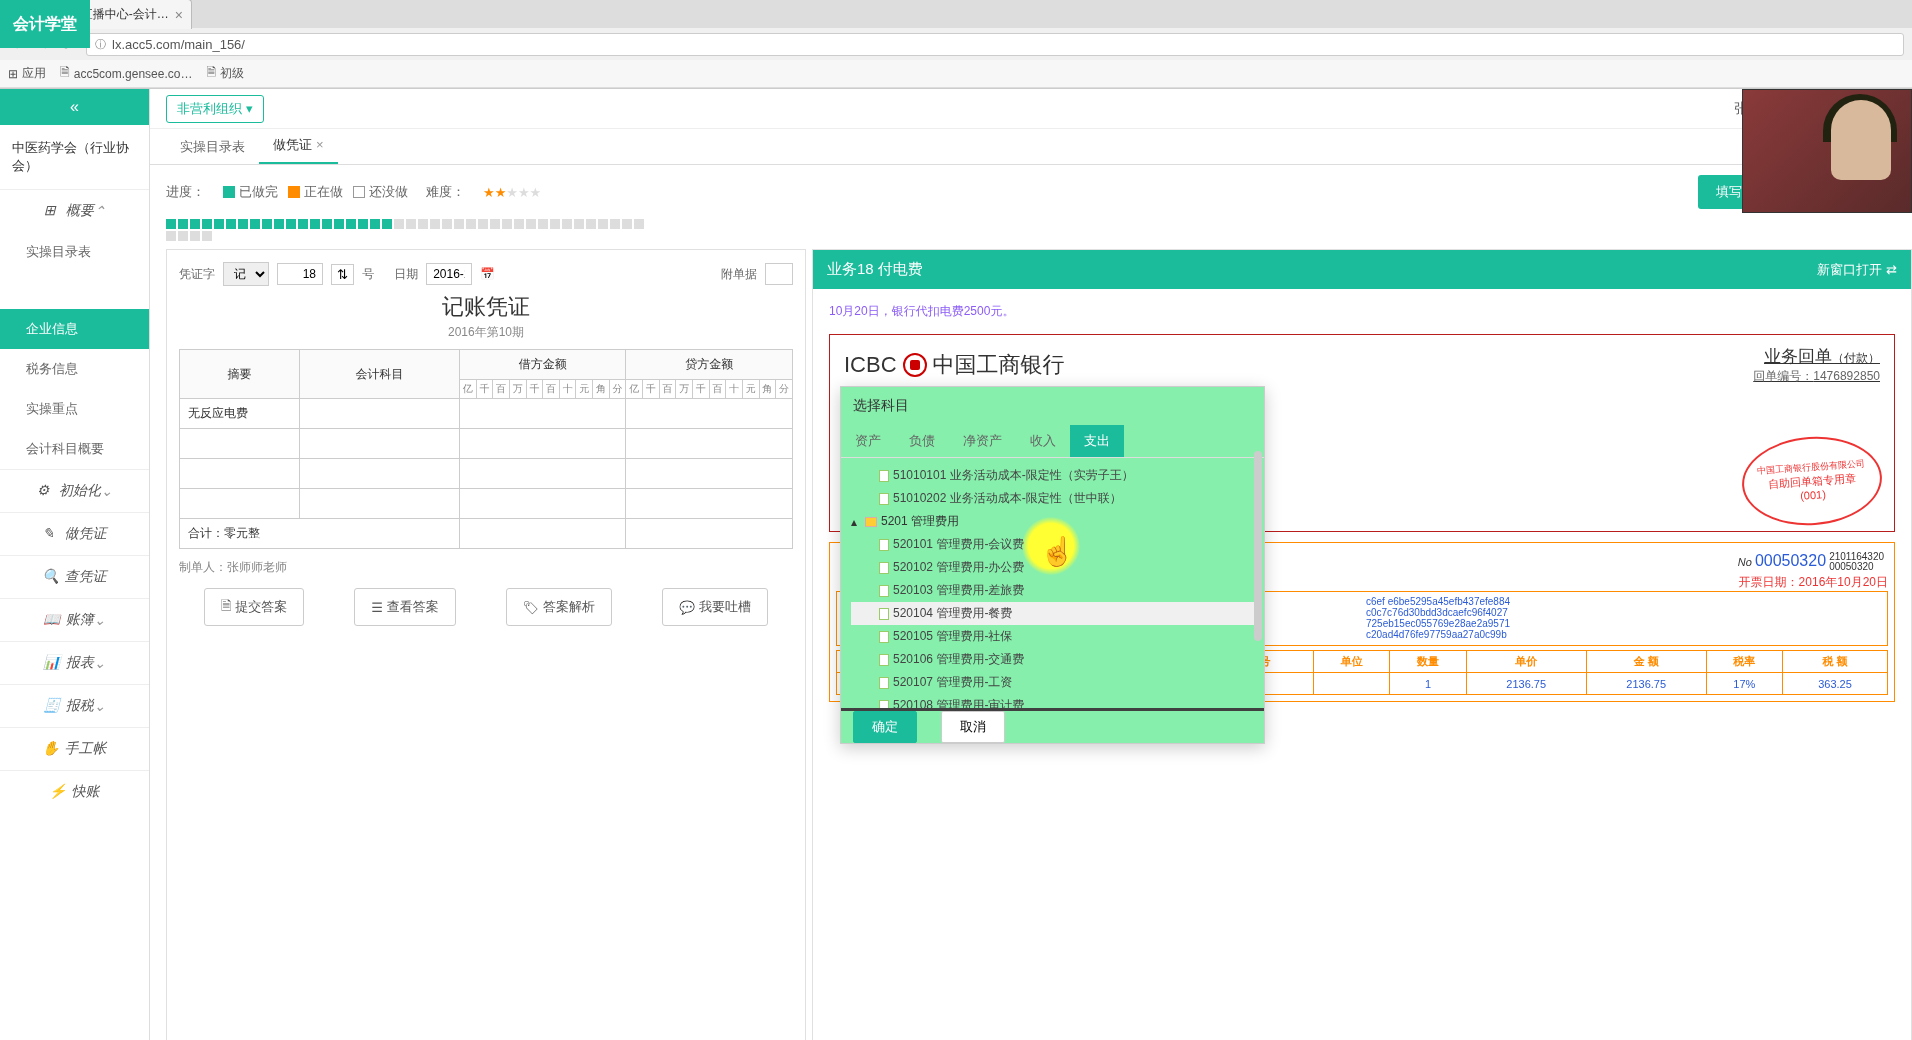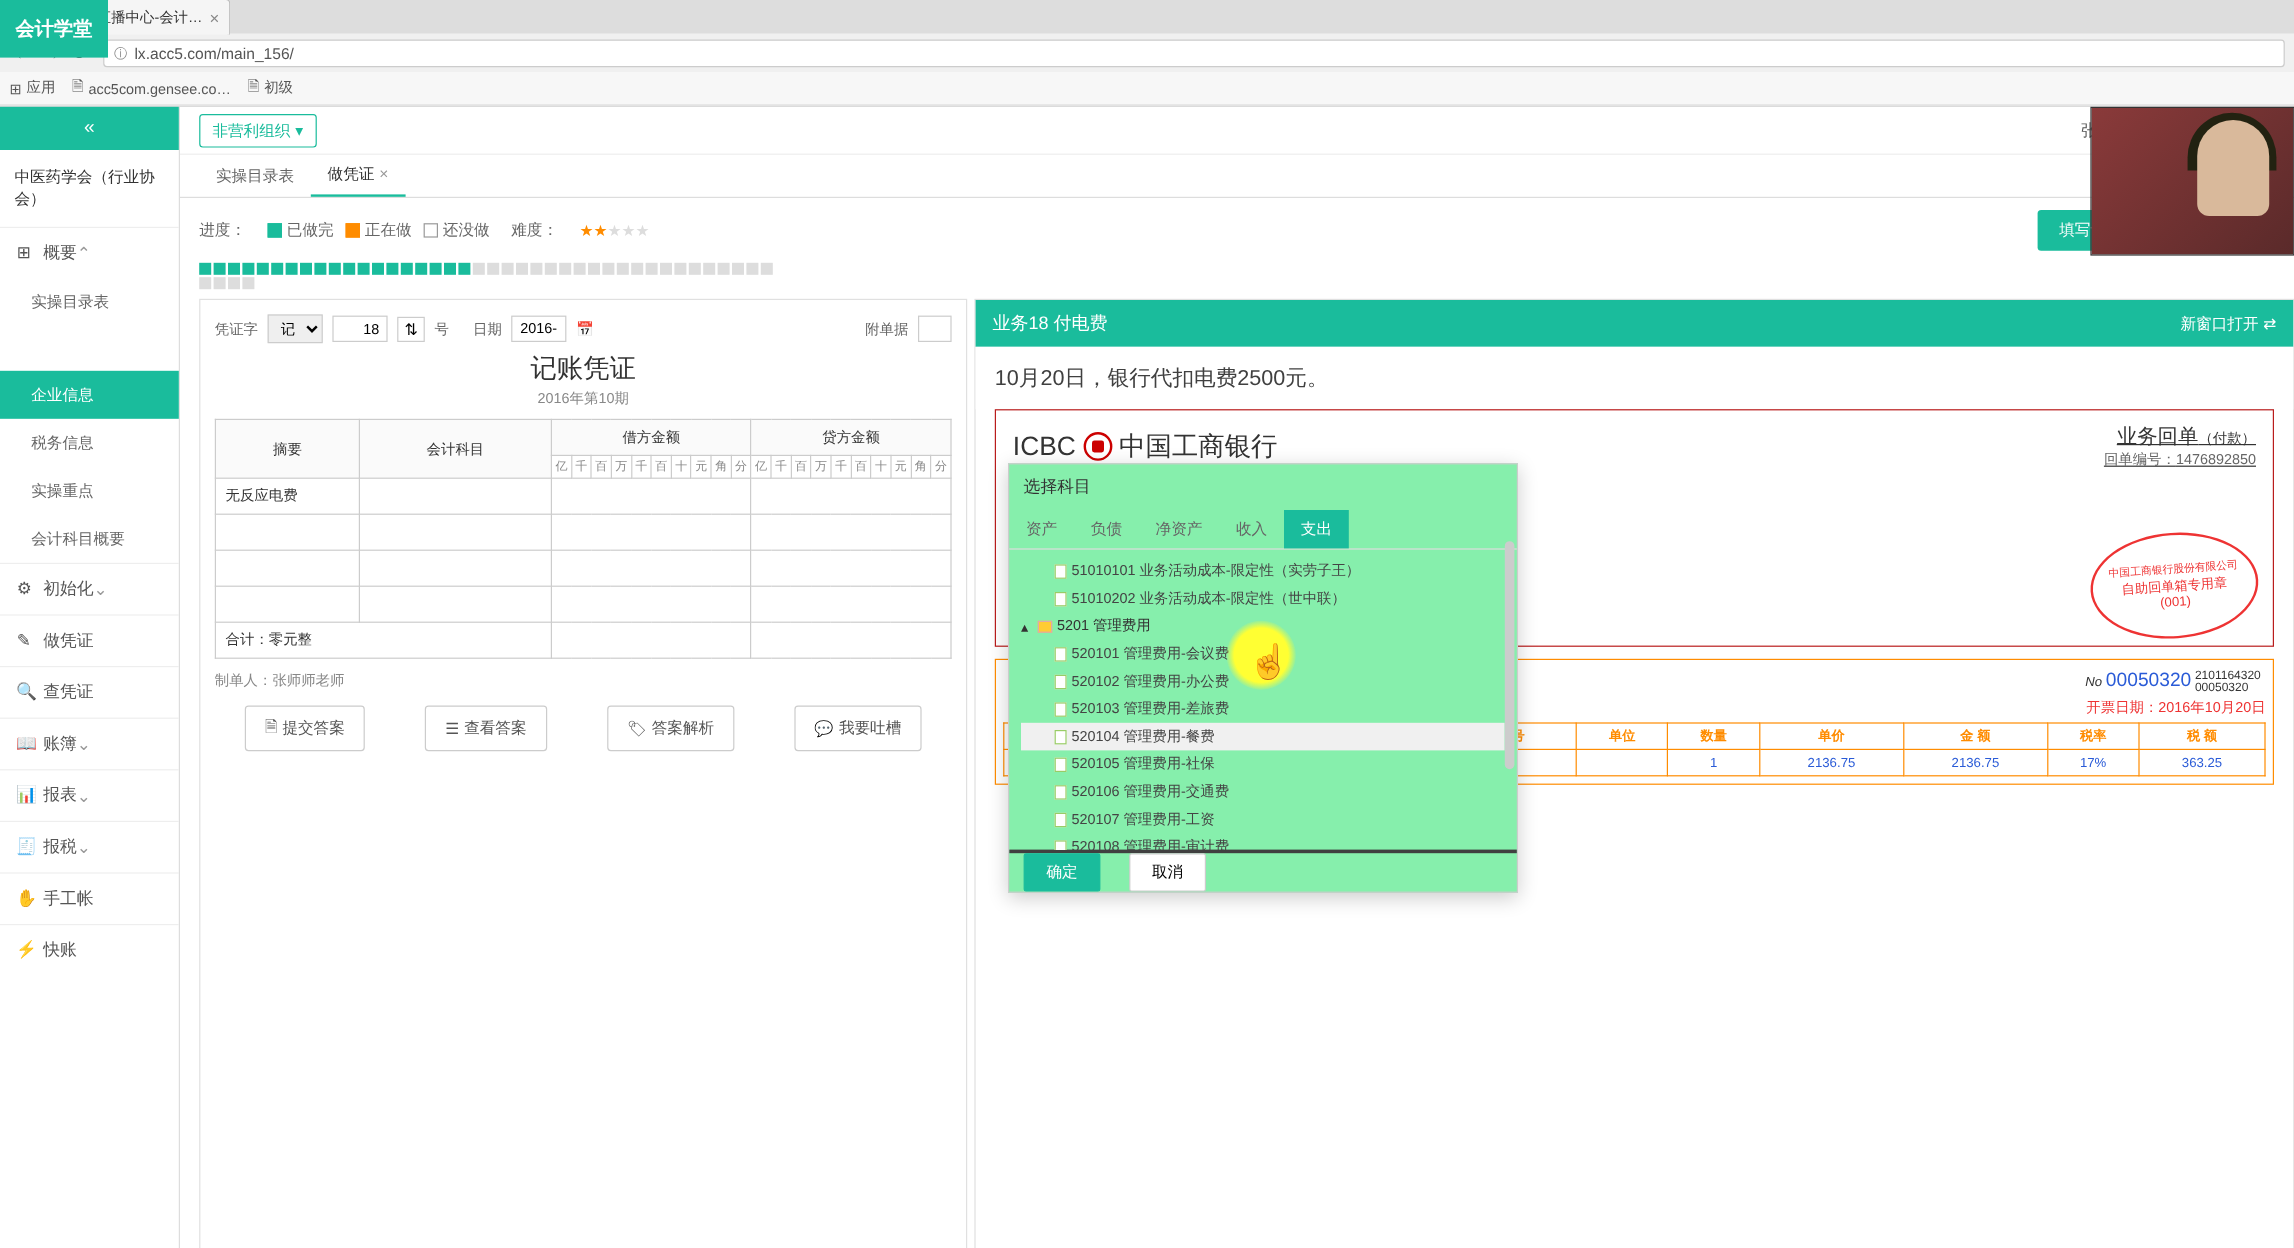--- a/index.html
+++ b/index.html
@@ -16,21 +16,21 @@
 .url-box .url { color: #555; font-size: 13px; }
 .bookmark-bar { display: flex; align-items: center; height: 28px; padding: 0 8px; gap: 14px; background: #f7f7f7; border-bottom: 1px solid #ddd; font-size: 12px; color: #555; }
 .bookmark-bar .bm { display: flex; align-items: center; gap: 4px; cursor: pointer; }
 .page { display: flex; height: calc(1040px - 88px); position: relative; }
 
 
 .sidebar { width: 150px; background: #fff; border-right: 1px solid #ddd; }
 .collapse-btn { height: 36px; background: #1abc9c; color: #fff; display: flex; align-items: center; justify-content: center; cursor: pointer; font-size: 16px; }
 .org-title { padding: 14px 12px; font-size: 13px; color: #333; font-weight: 500; }
 .nav-sec { border-top: 1px solid #eee; }
-.nav-head { display: flex; align-items: center; justify-content: flex-start; padding: 12px 14px; cursor: pointer; color: #555; font-size: 14px; }
+.nav-head { display: flex; align-items: center; justify-content: center; padding: 12px 14px; cursor: pointer; color: #555; font-size: 14px; font-style: italic; }
 .nav-head .ic { width: 16px; margin-right: 6px; display: inline-block; }
 .nav-head .chev { color: #999; }
 .nav-sub { padding: 0; }
 .nav-item { padding: 11px 14px 11px 26px; cursor: pointer; color: #666; font-size: 13px; }
 .nav-item.active { background: #1abc9c; color: #fff; margin-top: 37px; }
 
 
 .main { flex: 1; background: #fff; display: flex; flex-direction: column; min-width: 0; }
 .main-top { display: flex; align-items: center; justify-content: space-between; padding: 8px 16px; border-bottom: 1px solid #eee; height: 40px; }
 .org-select { display: flex; align-items: center; gap: 4px; color: #1abc9c; border: 1px solid #1abc9c; border-radius: 3px; padding: 4px 10px; cursor: pointer; font-size: 13px; }
@@ -71,21 +71,21 @@
 .voucher-table .data-row td { height: 30px; }
 .total-row td { font-size: 12px; }
 .maker { font-size: 12px; color: #888; margin: 10px 0; }
 .voucher-actions { display: flex; justify-content: space-around; margin-top: 12px; }
 .voucher-actions button { border: 1px solid #ccc; background: #fff; padding: 7px 16px; border-radius: 3px; cursor: pointer; font-size: 13px; color: #555; display: flex; align-items: center; gap: 4px; }
 
 
 .task-panel { flex: 1; min-width: 400px; display: flex; flex-direction: column; background: #fff; margin-left: 6px; border: 1px solid #e0e0e0; position: relative; }
 .task-head { background: #1abc9c; color: #fff; padding: 10px 14px; font-size: 15px; display: flex; justify-content: space-between; align-items: center; }
 .task-head .open-new { font-size: 13px; cursor: pointer; display: flex; align-items: center; gap: 4px; }
-.task-desc { padding: 14px 16px; font-size: 18px; color: #404040; background: #fff; }
+.task-desc { padding: 14px 16px; font-size: 12px; color: #8b5cf6; background: #fff; }
 .doc-frame { margin: 0 16px; border: 1px solid #b91c1c; background: #fff; padding: 10px 14px; position: relative; }
 .bank-head { display: flex; align-items: center; justify-content: space-between; }
 .bank-title { display: flex; align-items: center; gap: 6px; font-size: 22px; font-weight: 500; }
 .bank-logo { width: 24px; height: 24px; border: 2px solid #c00; border-radius: 50%; position: relative; }
 .bank-logo:after { content: ""; width: 10px; height: 10px; background: #c00; position: absolute; left: 5px; top: 5px; border-radius: 2px; }
 .receipt-title { text-align: right; text-decoration: underline; }
 .receipt-title .big { font-size: 17px; font-weight: 500; }
 .receipt-title .sub { font-size: 12px; color: #666; }
 .doc-lines { margin-top: 10px; font-size: 12px; color: #333; }
 .doc-lines div { margin: 4px 0; }
@@ -456,20 +456,33 @@
             <span style="font-size:16px;">票</span>
             <span>
               <i style="font-style:italic;color:#333">No</i>
               <span class="invoice-no">00050320</span>
               <span style="display:inline-block;font-size:10px;color:#333;vertical-align:top;line-height:10px;">
                 <div>2101164320</div><div>00050320</div>
               </span>
             </span>
           </div>
           <div class="invoice-date"><span>开票日期：</span><span>2016年10月20日</span></div>
+          <div style="display:flex;gap:8px;border:1px solid #ff8c00;padding:4px;">
+            <div style="flex:1">
+              <div>纳税人识别号：</div>
+              <div>地 址、电 话：</div>
+              <div>开户行及账号：</div>
+            </div>
+            <div style="flex:1;color:#2a5bd7;font-size:10px;">
+              <div>c6ef e6be5295a45efb437efe884</div>
+              <div>c0c7c76d30bdd3dcaefc96f4027</div>
+              <div>725eb15ec055769e28ae2a9571</div>
+              <div>c20ad4d76fe97759aa27a0c99b</div>
+            </div>
+          </div>
           <table class="invoice-table">
             <tbody>
                 <tr id="inv-head">
                   <th>货物或应税劳务、服务名称</th>
                   <th>回单编号</th>
                   <th>单位</th>
                   <th>数量</th>
                   <th>单价</th>
                   <th>金 额</th>
                   <th>税率</th>

